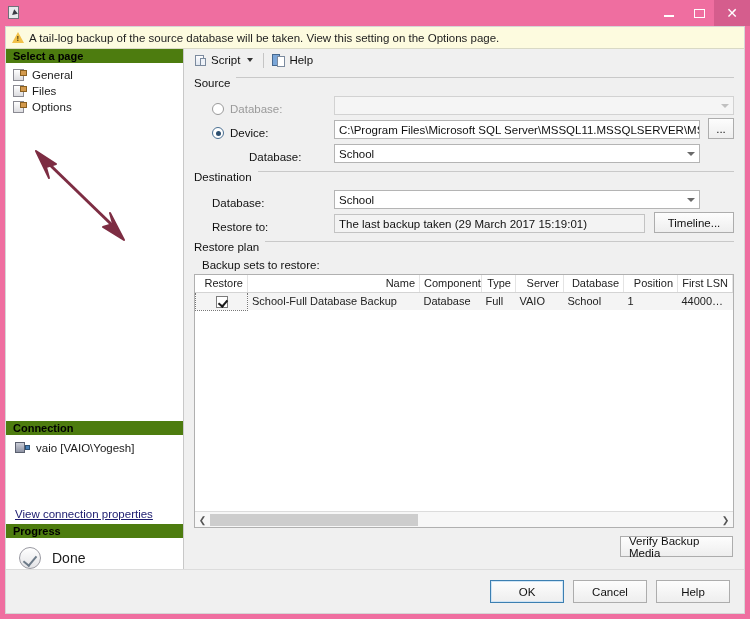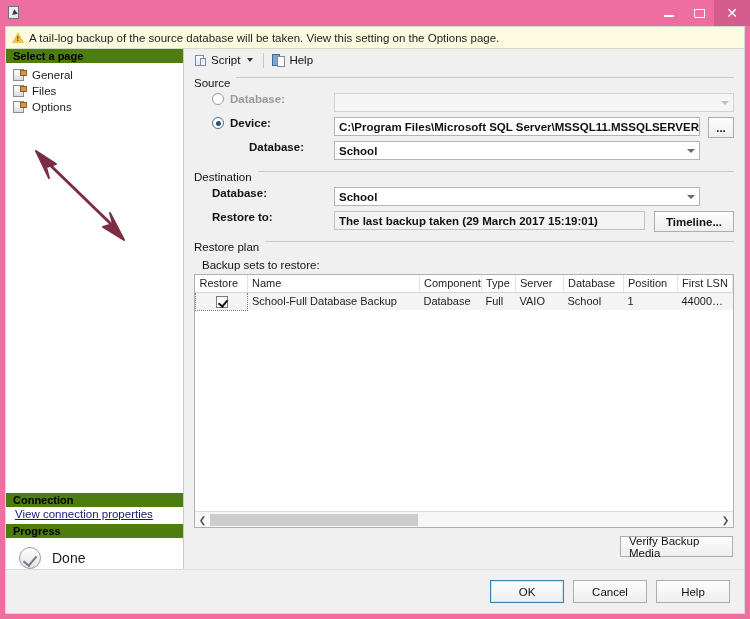--- a/index.html
+++ b/index.html
@@ -279,24 +279,23 @@
   .group-head {
     display: flex; align-items: flex-start;
     font-size: 11.5px; color: #111;
     margin-bottom: 4px;
   }
   .group-head .line {
     flex: 1 1 auto; height: 1px; background: #c9c9c9; margin-left: 6px;
   }
   .form-row {
     display: flex;
-    align-items: flex-start;
+    align-items: flex-end;
     height: 22px;
     margin-bottom: 2px;
-    font-weight: bold;
   }
   .lbl {
     font-size: 11.5px;
     color: #111;
     width: 140px;
     padding-left: 18px;
     flex: 0 0 auto;
   }
   .lbl.indent { padding-left: 55px; }
   .radio-wrap {
@@ -379,21 +378,21 @@
     overflow: hidden;
   }
   table.grid { width: 100%; border-collapse: collapse; table-layout: fixed; }
   table.grid th {
     background: #ffffff;
     border-bottom: 1px solid #d4d4d4;
     border-right: 1px solid #e4e4e4;
     font-weight: normal;
     font-size: 11px;
     color: #222;
-    text-align: left;
+    text-align: right;
     height: 17px;
     padding: 0 4px;
     white-space: nowrap;
   }
   table.grid td {
     font-size: 11px;
     color: #222;
     height: 18px;
     padding: 0 4px;
     white-space: nowrap;
@@ -517,20 +516,29 @@
                 <span class="pg"></span>
                 <span class="flag"></span>
               </span>
             <span class="page-label">Options</span>
           </div>
         </div>
 
         <div style="flex:1 1 auto;"></div>
 
         <div class="pane-header">Connection</div>
+        <div id="connection-body" class="pane-section">
+          <div class="conn-row">
+            <span class="conn-icon">
+                <span class="srv"></span>
+                <span class="plug"></span>
+              </span>
+            <span class="conn-text">vaio [VAIO\Yogesh]</span>
+          </div>
+        </div>
         <a id="conn-props-link">View connection properties</a>
 
         <div class="pane-header">Progress</div>
         <div id="progress-body" class="pane-section">
           <div class="prog-row">
             <span class="prog-icon"></span>
             <span class="prog-text">Done</span>
           </div>
         </div>
 

